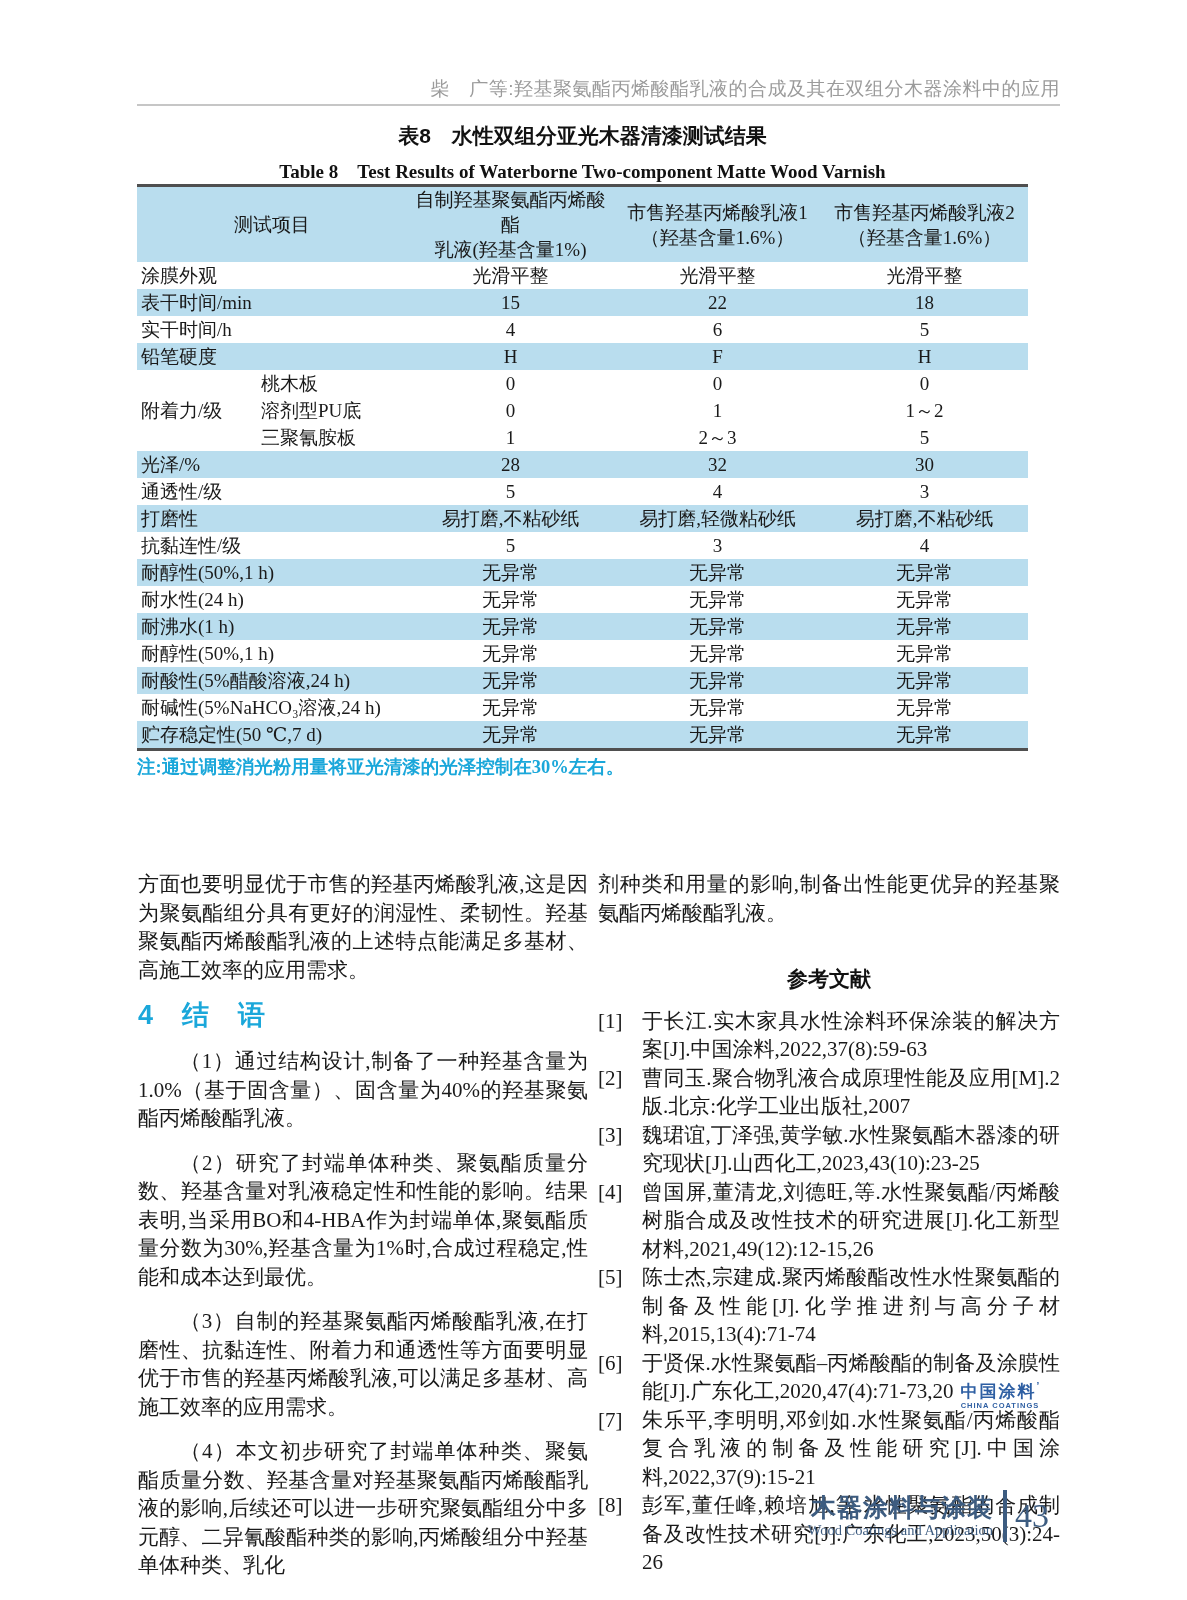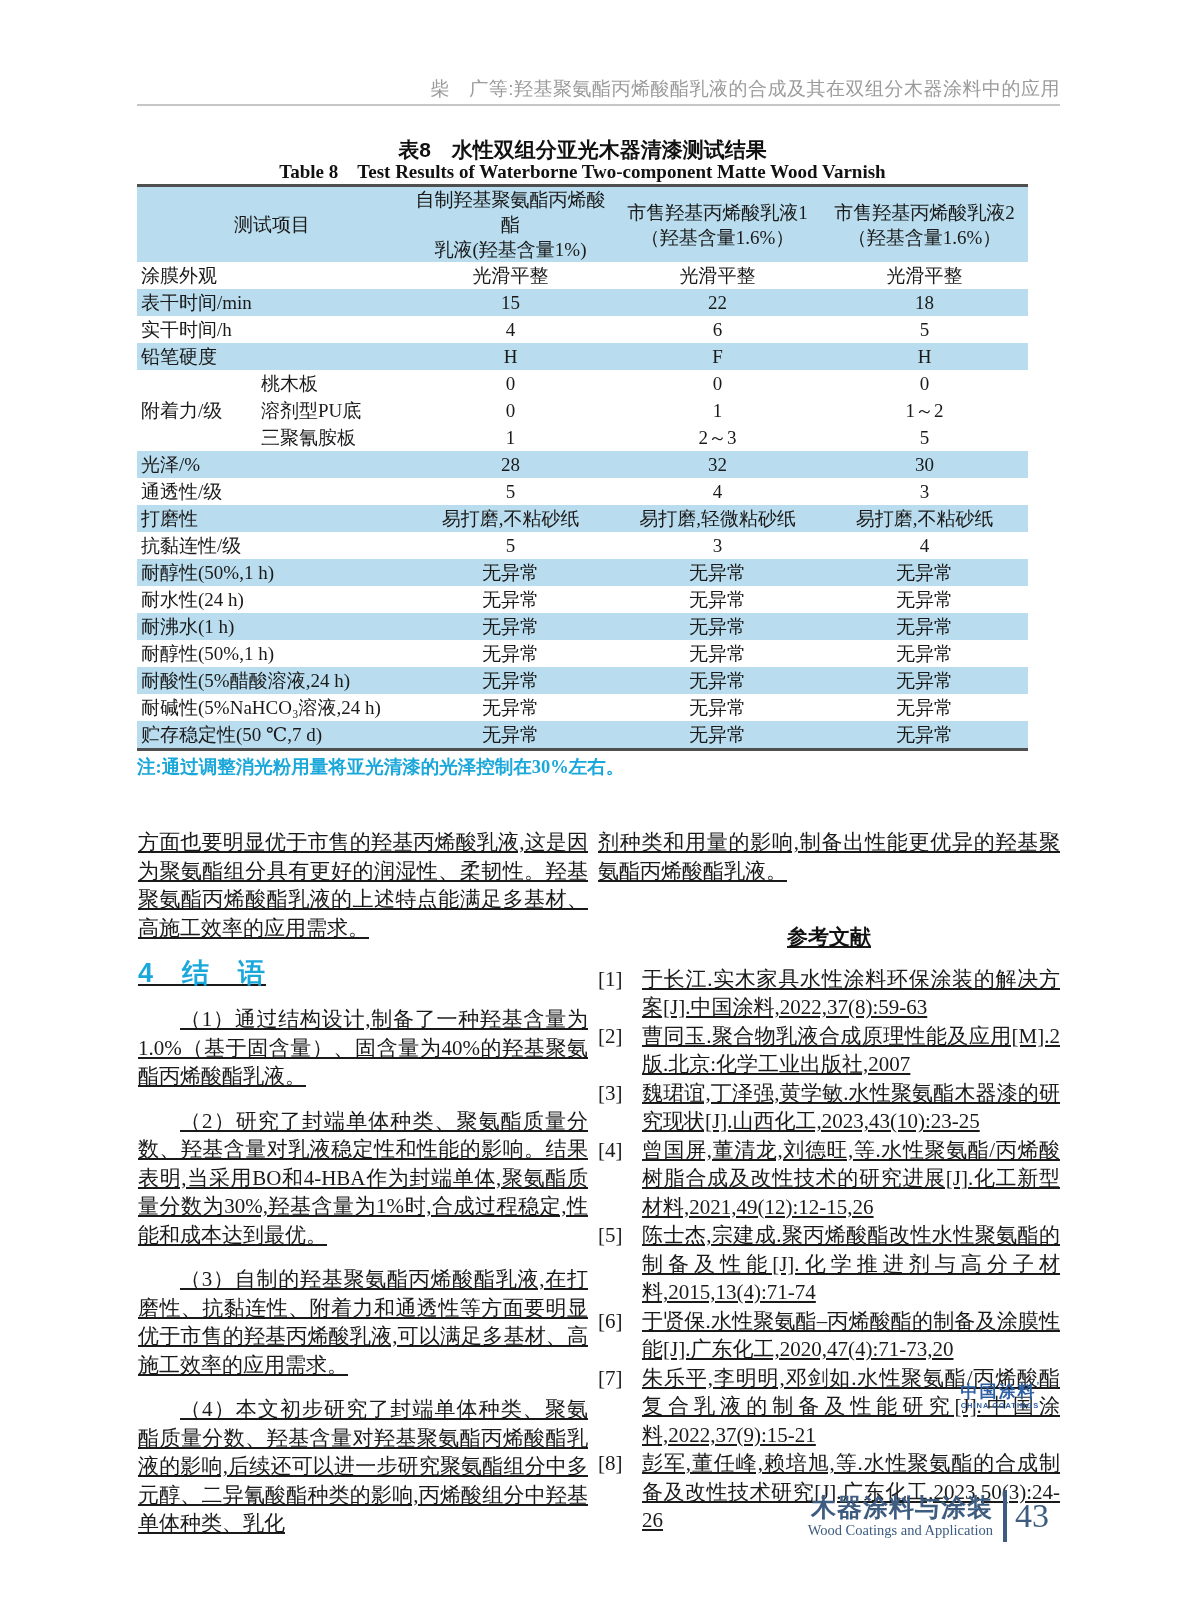--- a/index.html
+++ b/index.html
@@ -9,21 +9,21 @@
   }
   
   .running-head{
     position:absolute;top:76px;left:137px;width:923px;text-align:right;
     color:#9b9b9b;font-size:19px;letter-spacing:0.5px;
     font-family:"Liberation Sans","DejaVu Sans",sans-serif;
   }
   .head-rule{position:absolute;top:104px;left:137px;width:923px;border-top:2px solid #c6c6c6;}
   
   .tbl-title-zh{
-    position:absolute;top:136px;left:137px;width:891px;text-align:center;
+    position:absolute;top:122px;left:137px;width:891px;text-align:center;
     font-family:"Liberation Sans","DejaVu Sans",sans-serif;font-weight:bold;font-size:21px;color:#111;
   }
   .tbl-title-en{
     position:absolute;top:159px;left:137px;width:891px;text-align:center;
     font-weight:bold;font-size:19px;color:#111;
   }
   
   .tbl-wrap{position:absolute;top:184px;left:137px;width:891px;}
   table.results{
     width:100%;border-collapse:collapse;table-layout:fixed;
@@ -38,21 +38,21 @@
   td.sub-label{text-align:left;padding-left:4px;}
   td.value-cell{text-align:center;}
   col.c-label{width:120px;} col.c-sub{width:150px;}
   col.c-d1,col.c-d2,col.c-d3{width:207px;}
   
   .tbl-note{
     position:absolute;top:746px;left:167px;width:860px;
     color:#1aa7da;font-size:18.5px;font-weight:bold;
   }
   
-  .col{position:absolute;top:828px;font-size:21px;line-height:28.5px;text-align:justify;text-decoration:underline;}
+  .col{position:absolute;top:870px;font-size:21px;line-height:28.5px;text-align:justify;}
   .col-left{left:138px;width:450px;}
   .col-right{left:598px;width:462px;}
   .col p{margin:0;}
   .col p.indent{text-indent:2em;margin-top:16px;}
   .sec-heading{
     margin:15px 0 11px 0;color:#1aa7da;font-weight:bold;font-size:27px;line-height:32px;
     font-family:"Liberation Sans","DejaVu Sans",sans-serif;letter-spacing:1px;text-align:left;
   }
   .ref-heading{
     margin:38px 0 13px 0;text-align:center;font-weight:bold;font-size:21px;color:#111;

